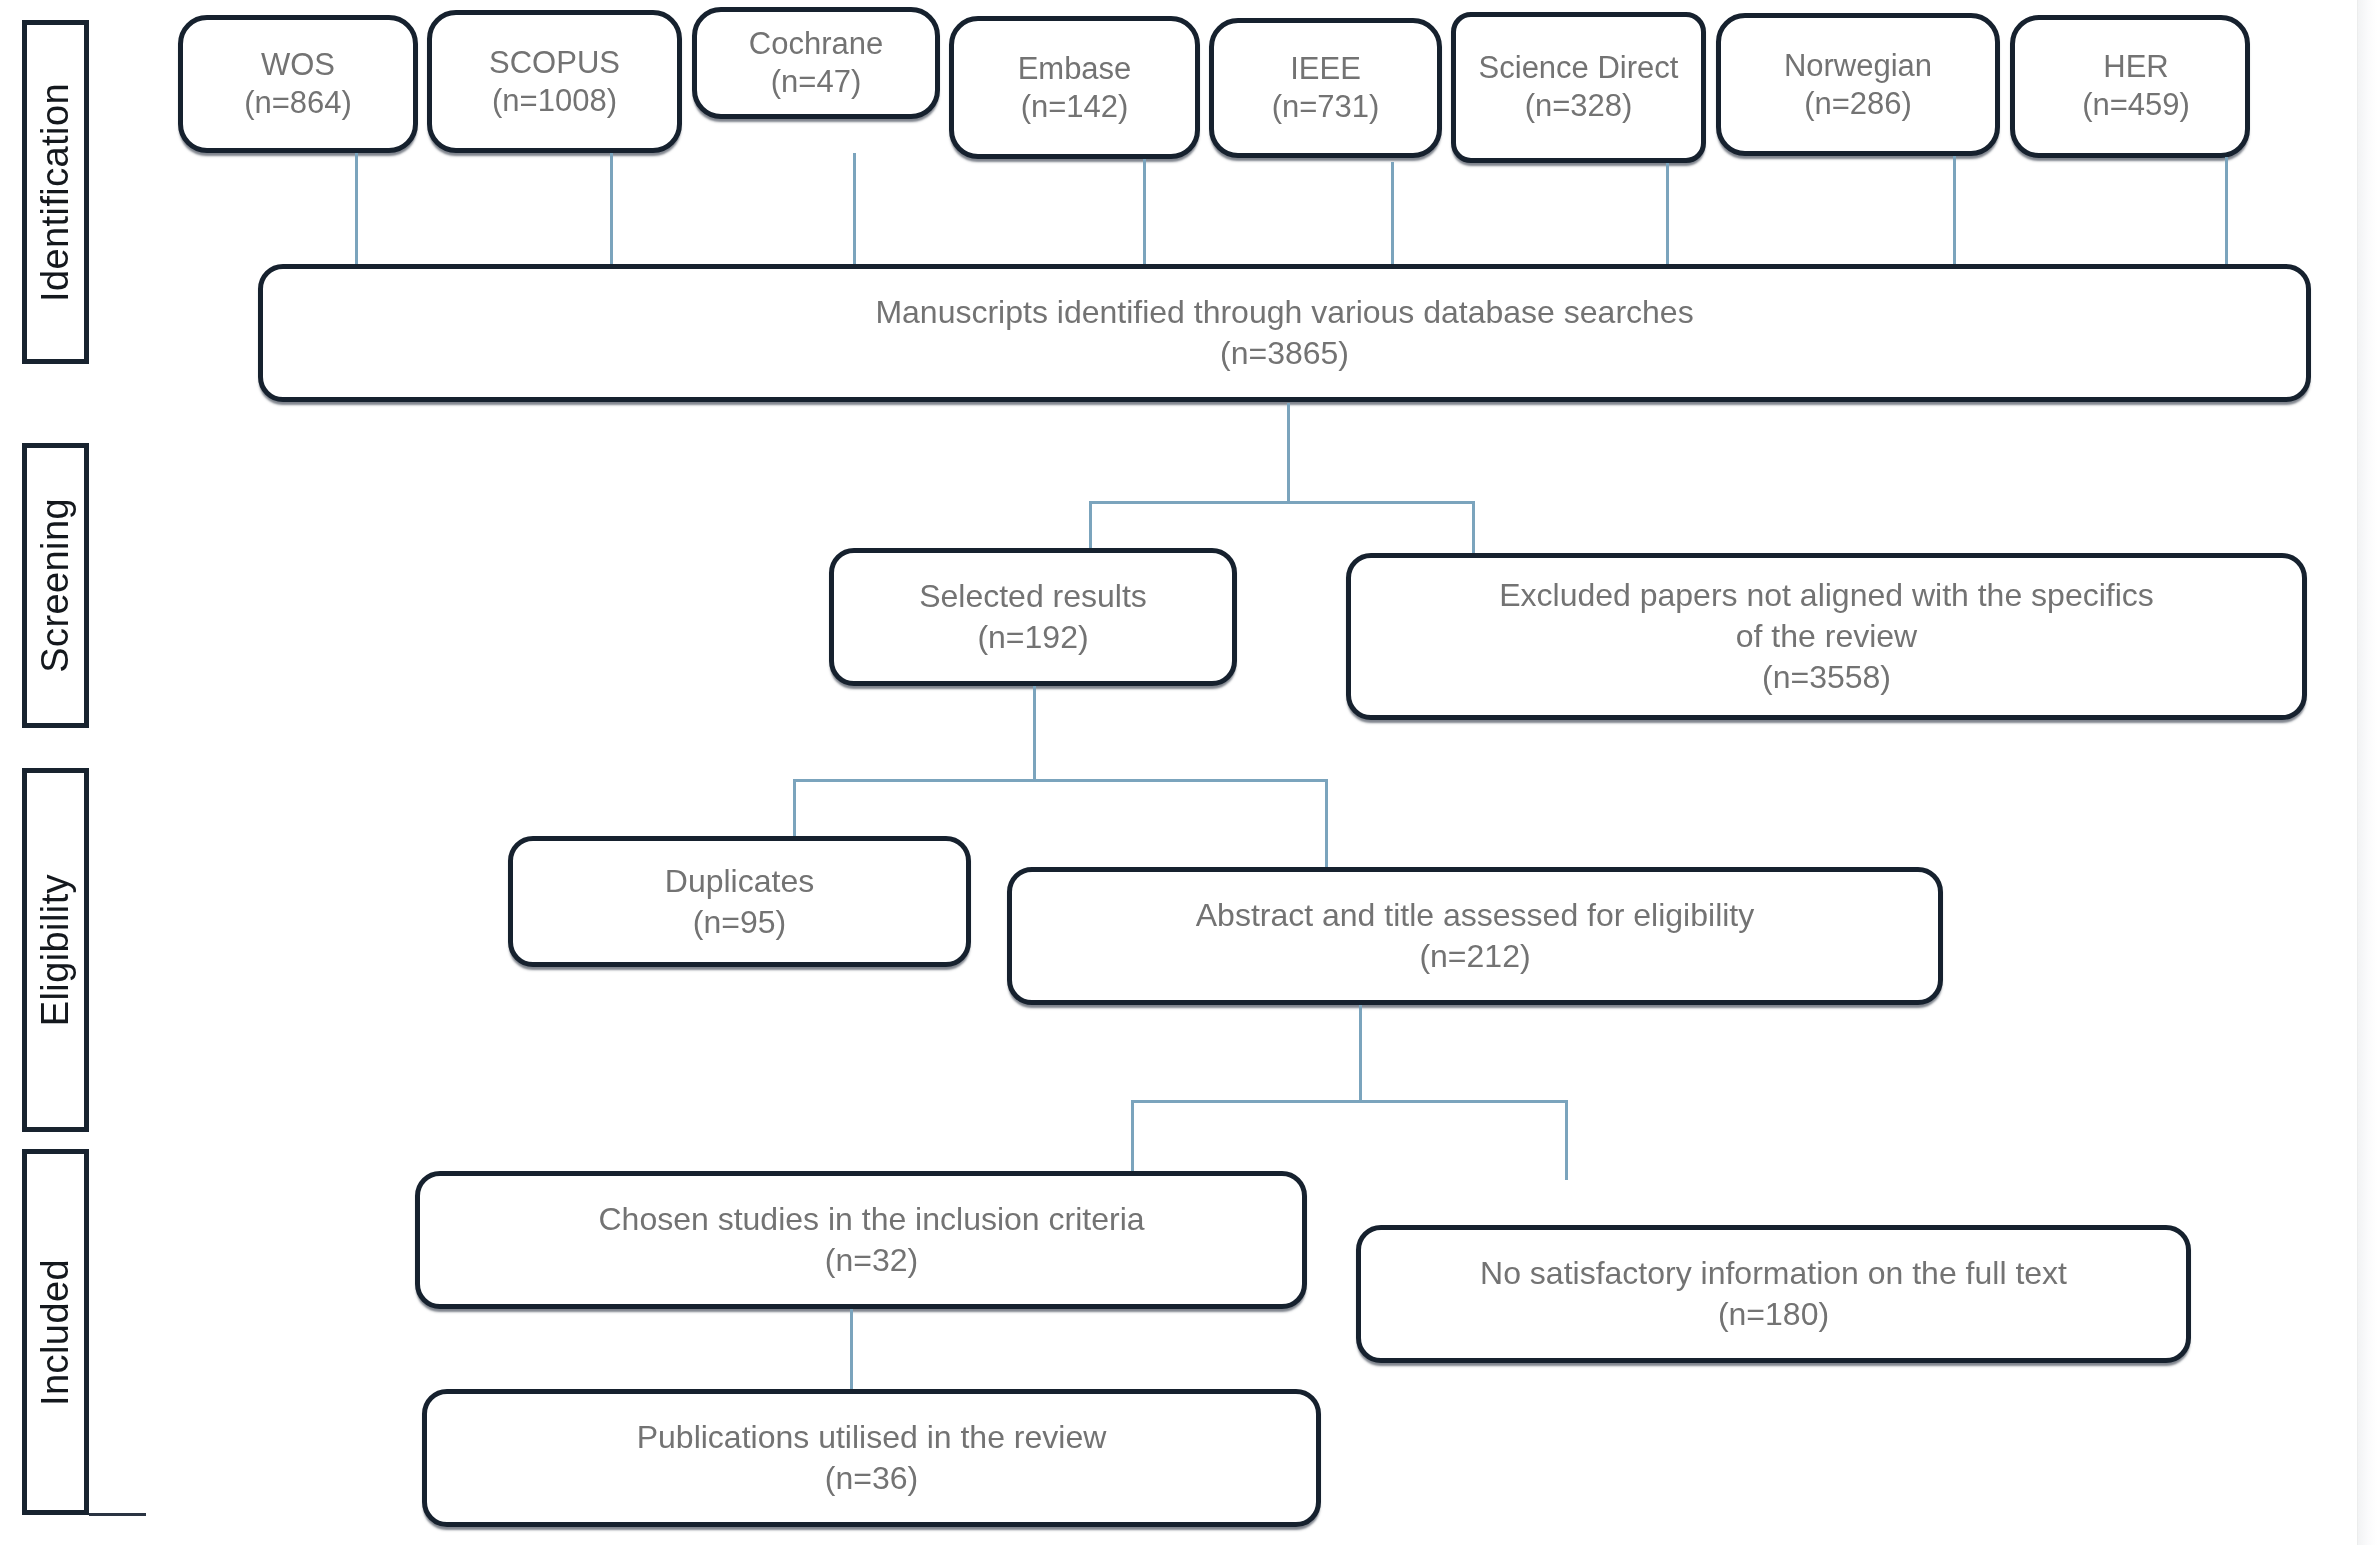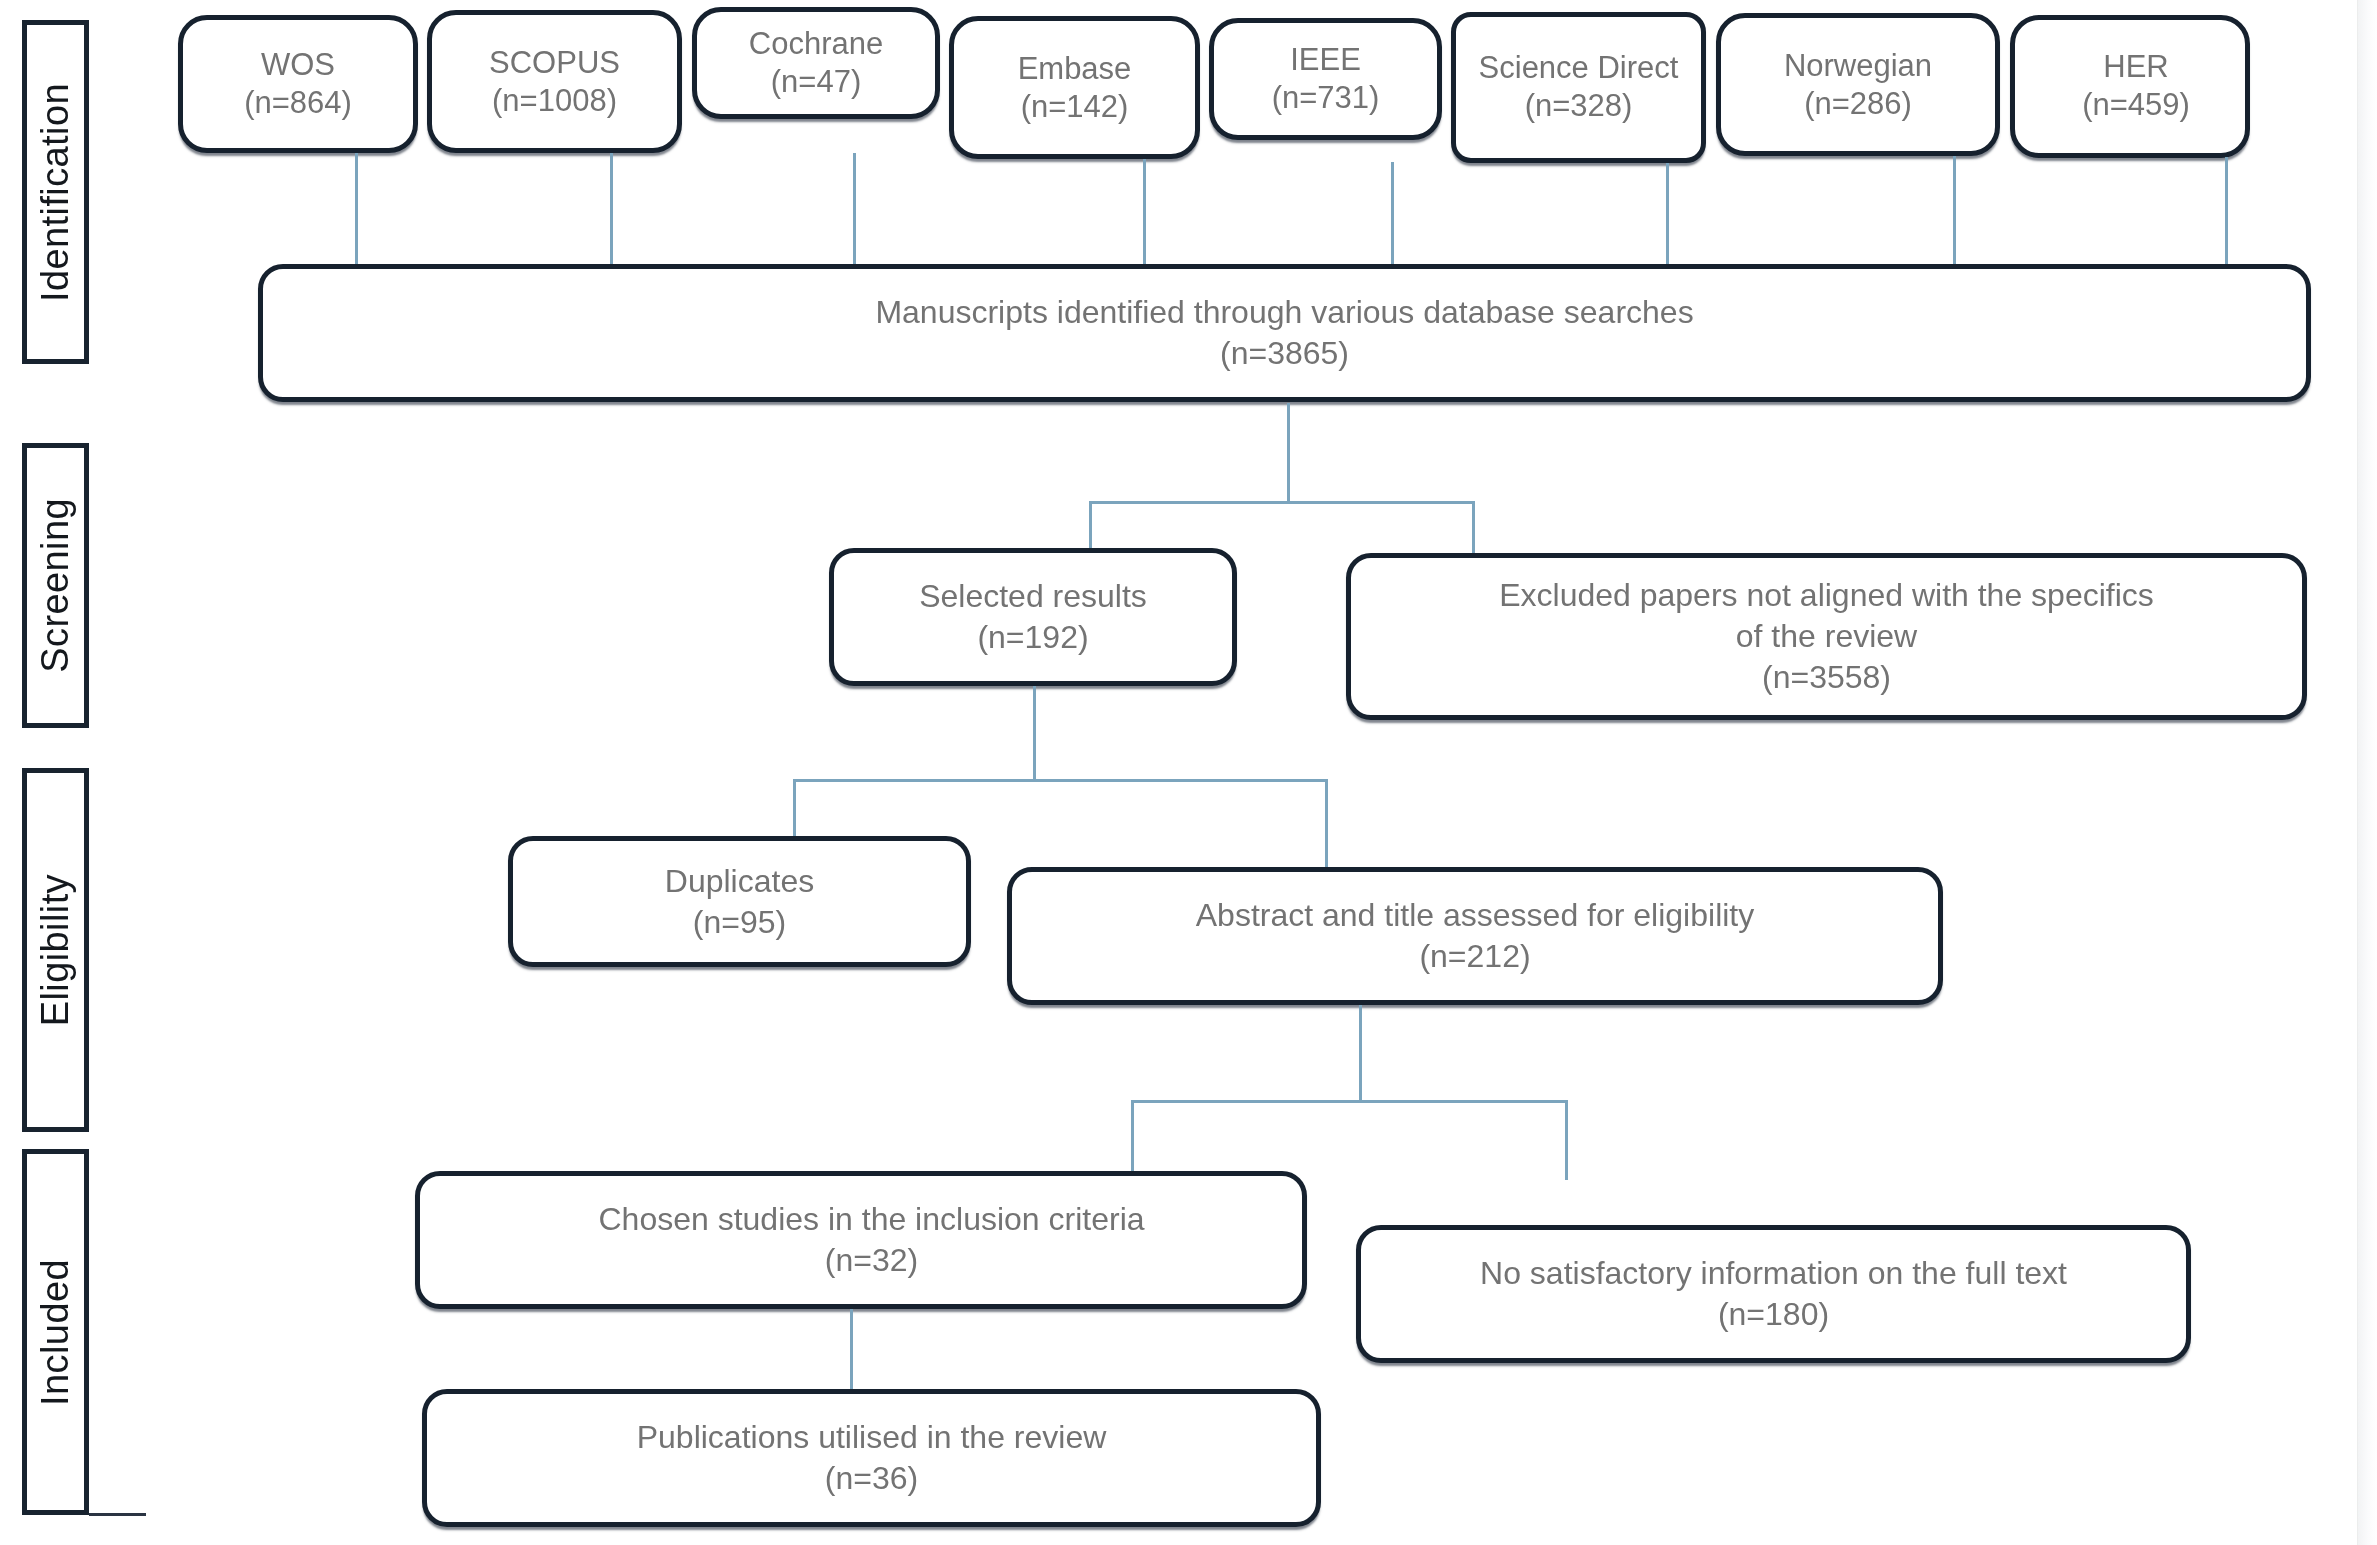--- a/index.html
+++ b/index.html
@@ -137,21 +137,21 @@
     </div>
   </div>
 
   <div class="node db" style="left:949px; top:16px; width:251px; height:143px;">
     <div class="node-text">
       <span>Embase</span><br>
       <span>(n=142)</span>
     </div>
   </div>
 
-  <div class="node db" style="left:1209px; top:17.5px; width:233px; height:122px;">
+  <div class="node db" style="left:1209px; top:17.5px; width:233px; height:140px;">
     <div class="node-text">
       <span>IEEE</span><br>
       <span>(n=731)</span>
     </div>
   </div>
 
   <div class="node db" style="left:1451px; top:11.7px; width:255px; height:151px;border-radius:20px;">
     <div class="node-text">
       <span>Science Direct</span><br>
       <span>(n=328)</span>

